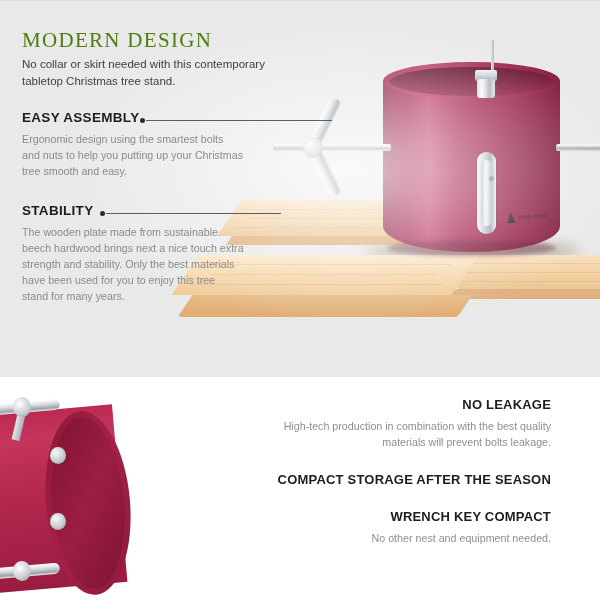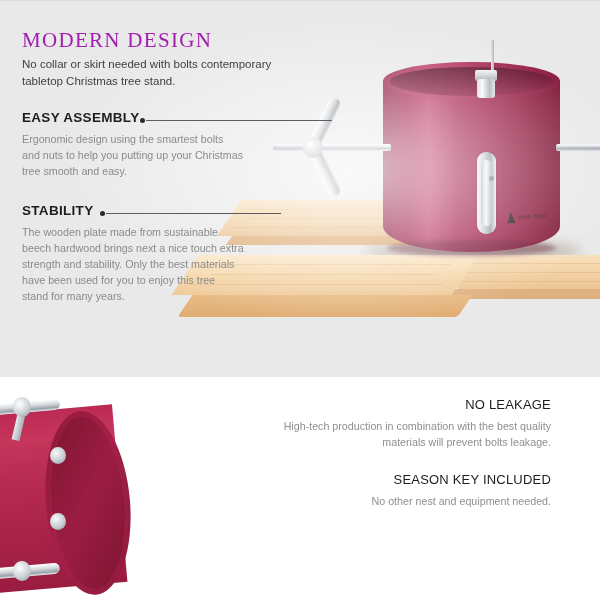--- a/index.html
+++ b/index.html
@@ -48,21 +48,21 @@
   }
 
   
   .headline {
     position: absolute;
     left: 22px;
     top: 28px;
     font-family: "Liberation Serif", serif;
     font-size: 21px;
     letter-spacing: 1.3px;
-    color: #a21caf;
+    color: #4d7c0f;
     font-weight: 400;
     white-space: nowrap;
   }
   .intro {
     position: absolute;
     left: 22px;
     top: 56px;
     width: 250px;
     font-size: 11.5px;
     line-height: 16.5px;
@@ -487,21 +487,21 @@
     position: absolute;
     right: 49px;
     top: 20px;
     width: 300px;
     text-align: right;
   }
   .bf-item { margin-bottom: 22px; }
   .bf-item:last-child { margin-bottom: 0; }
   .bf-title {
     font-size: 13px;
-    font-weight: normal;
+    font-weight: bold;
     color: #1d1d1d;
     letter-spacing: 0.2px;
     margin: 0;
     white-space: nowrap;
   }
   .bf-body {
     margin-top: 7px;
     font-size: 10.7px;
     line-height: 15.5px;
     color: #8f8f8f;
@@ -569,21 +569,21 @@
 
       <div class="brand-logo">
         <span class="brand-mark"></span>
         <span class="brand-text">tree nest</span>
       </div>
     </div>
 
     <div class="top-panel-vignette"></div>
 
     <div class="headline">MODERN DESIGN</div>
-    <div class="intro">No collar or skirt needed with bolts contemporary tabletop Christmas tree stand.</div>
+    <div class="intro">No collar or skirt needed with this contemporary tabletop Christmas tree stand.</div>
 
     <div class="leader-dot leader-assembly-dot"></div>
     <div class="leader leader-assembly"></div>
     <div class="leader-dot leader-stability-dot"></div>
     <div class="leader leader-stability"></div>
 
     <div class="feature-block assembly">
       <p class="feature-title">EASY ASSEMBLY</p>
       <p class="feature-body">Ergonomic design using the smartest bolts and nuts to help you putting up your Christmas tree smooth and easy.</p>
     </div>
@@ -615,20 +615,21 @@
         <div class="wing2-hub"></div>
       </div>
     </div>
 
     <div class="bottom-features">
       <div class="bf-item">
         <p class="bf-title">NO LEAKAGE</p>
         <p class="bf-body">High-tech production in combination with the best quality materials will prevent bolts leakage.</p>
       </div>
       <div class="bf-item">
+        <p class="bf-title">COMPACT STORAGE AFTER THE SEASON</p>
       </div>
       <div class="bf-item">
-        <p class="bf-title">SEASON KEY INCLUDED</p>
+        <p class="bf-title">WRENCH KEY COMPACT</p>
         <p class="bf-body">No other nest and equipment needed.</p>
       </div>
     </div>
   </div>
 </div>
 
 </body></html>

